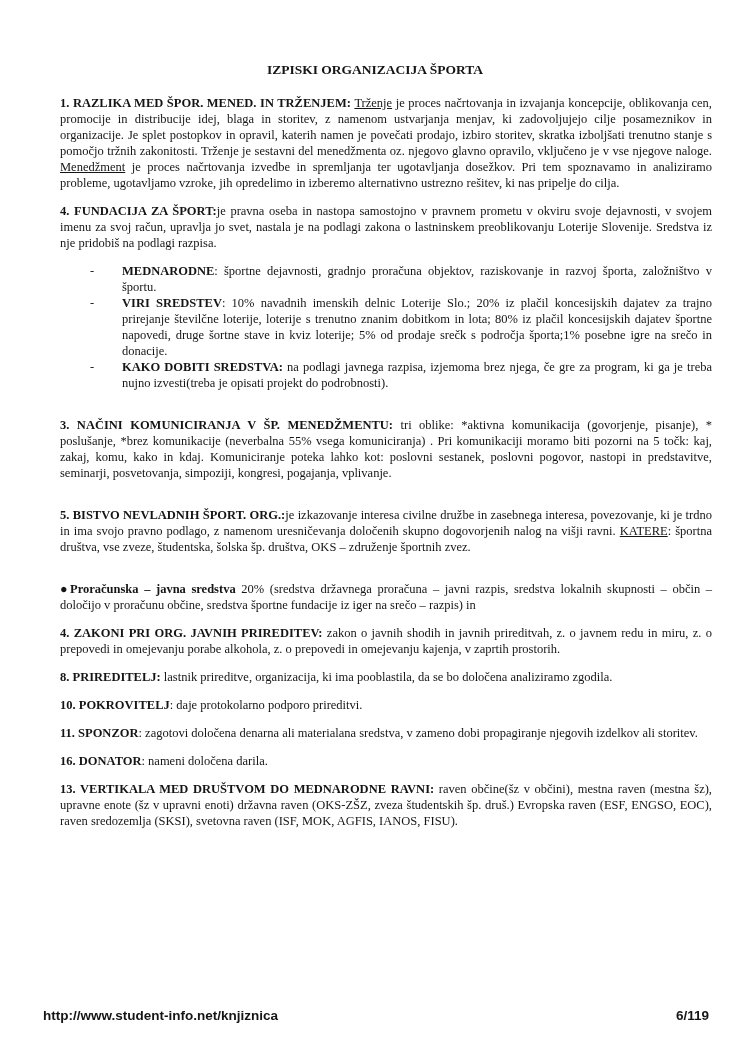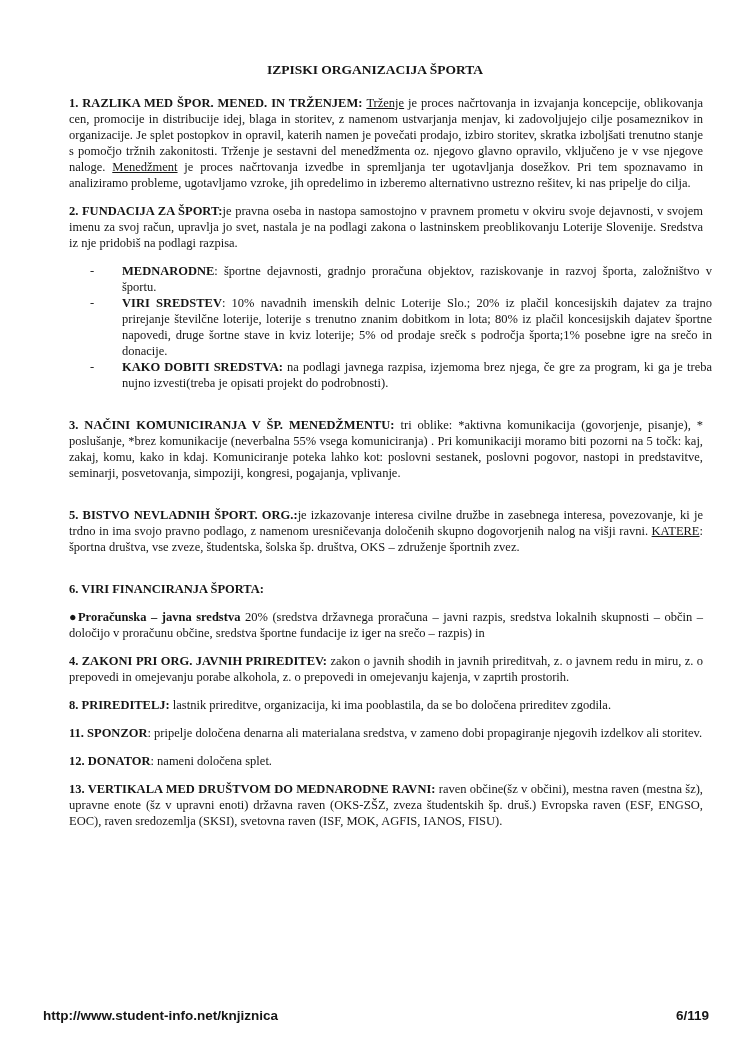--- a/index.html
+++ b/index.html
@@ -14,21 +14,21 @@
     overflow:hidden;
     border-radius:19px;
   }
   .content{position:absolute;left:60px;right:38px;top:62px;}
   .doc-title{
     font-weight:bold;
     font-size:13.5px;
     text-align:center;
     margin:0 0 17px -22px;
   }
-  .para{margin:0 9px 12px;text-align:justify;}
+  .para{margin:0 0 12px;text-align:justify;}
   .b{font-weight:bold;}
   .u{text-decoration:underline;}
   .dash-list{margin:0 0 12px;}
   .dash-item{position:relative;padding-left:62px;text-align:justify;}
   .dash{position:absolute;left:30px;top:0;}
   .spacer{height:14px;}
   .footer{
     position:absolute;
     left:43px;right:41px;top:1008px;
     display:flex;justify-content:space-between;align-items:baseline;
@@ -38,37 +38,37 @@
   }
 </style>
 </head>
 <body>
 
 <div class="page">
   <div class="content">
     <h1 class="doc-title">IZPISKI ORGANIZACIJA ŠPORTA</h1>
     <div>
         <p class="para"><span class="b">1. RAZLIKA MED ŠPOR. MENED. IN TRŽENJEM: </span><span class="u">Trženje</span><span> je proces načrtovanja in izvajanja koncepcije, oblikovanja cen, promocije in distribucije idej, blaga in storitev, z namenom ustvarjanja menjav, ki zadovoljujejo cilje posameznikov in organizacije. Je splet postopkov in opravil, katerih namen je povečati prodajo, izbiro storitev, skratka izboljšati trenutno stanje s pomočjo tržnih zakonitosti. Trženje je sestavni del menedžmenta oz. njegovo glavno opravilo, vključeno je v vse njegove naloge. </span><span class="u">Menedžment</span><span> je proces načrtovanja izvedbe in spremljanja ter ugotavljanja dosežkov. Pri tem spoznavamo in analiziramo probleme, ugotavljamo vzroke, jih opredelimo in izberemo alternativno ustrezno rešitev, ki nas pripelje do cilja.</span></p>
-        <p class="para"><span class="b">2. FUNDACIJA ZA ŠPORT:</span><span>je pravna oseba in nastopa samostojno v pravnem prometu v okviru svoje dejavnosti, v svojem imenu za svoj račun, upravlja jo svet, nastala je na podlagi zakona o lastninskem preoblikovanju Loterije Slovenije. Sredstva iz nje pridobiš na podlagi razpisa.</span></p>
+        <p class="para"><span class="b">4. FUNDACIJA ZA ŠPORT:</span><span>je pravna oseba in nastopa samostojno v pravnem prometu v okviru svoje dejavnosti, v svojem imenu za svoj račun, upravlja jo svet, nastala je na podlagi zakona o lastninskem preoblikovanju Loterije Slovenije. Sredstva iz nje pridobiš na podlagi razpisa.</span></p>
         <div class="dash-list">
           <div class="dash-item"><span class="dash">-</span><span class="b">MEDNARODNE</span><span>: športne dejavnosti, gradnjo proračuna objektov, raziskovanje in razvoj športa, založništvo v športu.</span></div>
           <div class="dash-item"><span class="dash">-</span><span class="b">VIRI SREDSTEV</span><span>: 10% navadnih imenskih delnic Loterije Slo.; 20% iz plačil koncesijskih dajatev za trajno prirejanje številčne loterije, loterije s trenutno znanim dobitkom in lota; 80% iz plačil koncesijskih dajatev športne napovedi, druge šortne stave in kviz loterije; 5% od prodaje srečk s področja športa;1% posebne igre na srečo in donacije.</span></div>
           <div class="dash-item"><span class="dash">-</span><span class="b">KAKO DOBITI SREDSTVA:</span><span> na podlagi javnega razpisa, izjemoma brez njega, če gre za program, ki ga je treba nujno izvesti(treba je opisati projekt do podrobnosti).</span></div>
         </div>
         <div class="spacer"></div>
         <p class="para"><span class="b">3. NAČINI KOMUNICIRANJA V ŠP. MENEDŽMENTU: </span><span>tri oblike: *aktivna komunikacija (govorjenje, pisanje), * poslušanje, *brez komunikacije (neverbalna 55% vsega komuniciranja) . Pri komunikaciji moramo biti pozorni na 5 točk: kaj, zakaj, komu, kako in kdaj. Komuniciranje poteka lahko kot: poslovni sestanek, poslovni pogovor, nastopi in predstavitve, seminarji, posvetovanja, simpoziji, kongresi, pogajanja, vplivanje.</span></p>
         <div class="spacer"></div>
         <p class="para"><span class="b">5. BISTVO NEVLADNIH ŠPORT. ORG.:</span><span>je izkazovanje interesa civilne družbe in zasebnega interesa, povezovanje, ki je trdno in ima svojo pravno podlago, z namenom uresničevanja določenih skupno dogovorjenih nalog na višji ravni. </span><span class="u">KATERE</span><span>: športna društva, vse zveze, študentska, šolska šp. društva, OKS – združenje športnih zvez.</span></p>
         <div class="spacer"></div>
-        <p class="para"><span class="b">6. VIRI FINANCIRANJA ŠPORTA:</span></p>
         <p class="para"><span class="b">●Proračunska – javna sredstva</span><span> 20% (sredstva državnega proračuna – javni razpis, sredstva lokalnih skupnosti – občin – določijo v proračunu občine, sredstva športne fundacije iz iger na srečo – razpis)  in</span></p>
         <p class="para"><span class="b">4. ZAKONI PRI ORG. JAVNIH PRIREDITEV: </span><span>zakon o javnih shodih  in javnih prireditvah, z. o javnem redu in miru,  z. o prepovedi in omejevanju porabe alkohola, z. o prepovedi in omejevanju kajenja, v zaprtih prostorih.</span></p>
-        <p class="para"><span class="b">8. PRIREDITELJ: </span><span>lastnik prireditve, organizacija, ki ima pooblastila, da se bo določena prireditev zgodila.</span></p>
-        <p class="para"><span class="b">11. SPONZOR</span><span>: pripelje določena denarna ali materialana sredstva, v zameno dobi propagiranje njegovih izdelkov ali storitev.</span></p>
-        <p class="para"><span class="b">12. DONATOR</span><span>: nameni določena splet.</span></p>
+        <p class="para"><span class="b">8. PRIREDITELJ: </span><span>lastnik prireditve, organizacija, ki ima pooblastila, da se bo določena analiziramo zgodila.</span></p>
+        <p class="para"><span class="b">10. POKROVITELJ</span><span>: daje protokolarno podporo prireditvi.</span></p>
+        <p class="para"><span class="b">11. SPONZOR</span><span>: zagotovi določena denarna ali materialana sredstva, v zameno dobi propagiranje njegovih izdelkov ali storitev.</span></p>
+        <p class="para"><span class="b">16. DONATOR</span><span>: nameni določena darila.</span></p>
         <p class="para"><span class="b">13. VERTIKALA MED DRUŠTVOM DO MEDNARODNE RAVNI: </span><span>raven občine(šz v občini), mestna raven (mestna šz), upravne enote (šz v upravni enoti) državna raven (OKS-ZŠZ, zveza študentskih šp. druš.) Evropska raven (ESF, ENGSO, EOC), raven sredozemlja (SKSI), svetovna raven (ISF, MOK, AGFIS, IANOS, FISU).</span></p>
       </div>
   </div>
   <div class="footer">
     <span>http://www.student-info.net/knjiznica</span>
     <span>6/119</span>
   </div>
 </div>
 
 </body></html>

